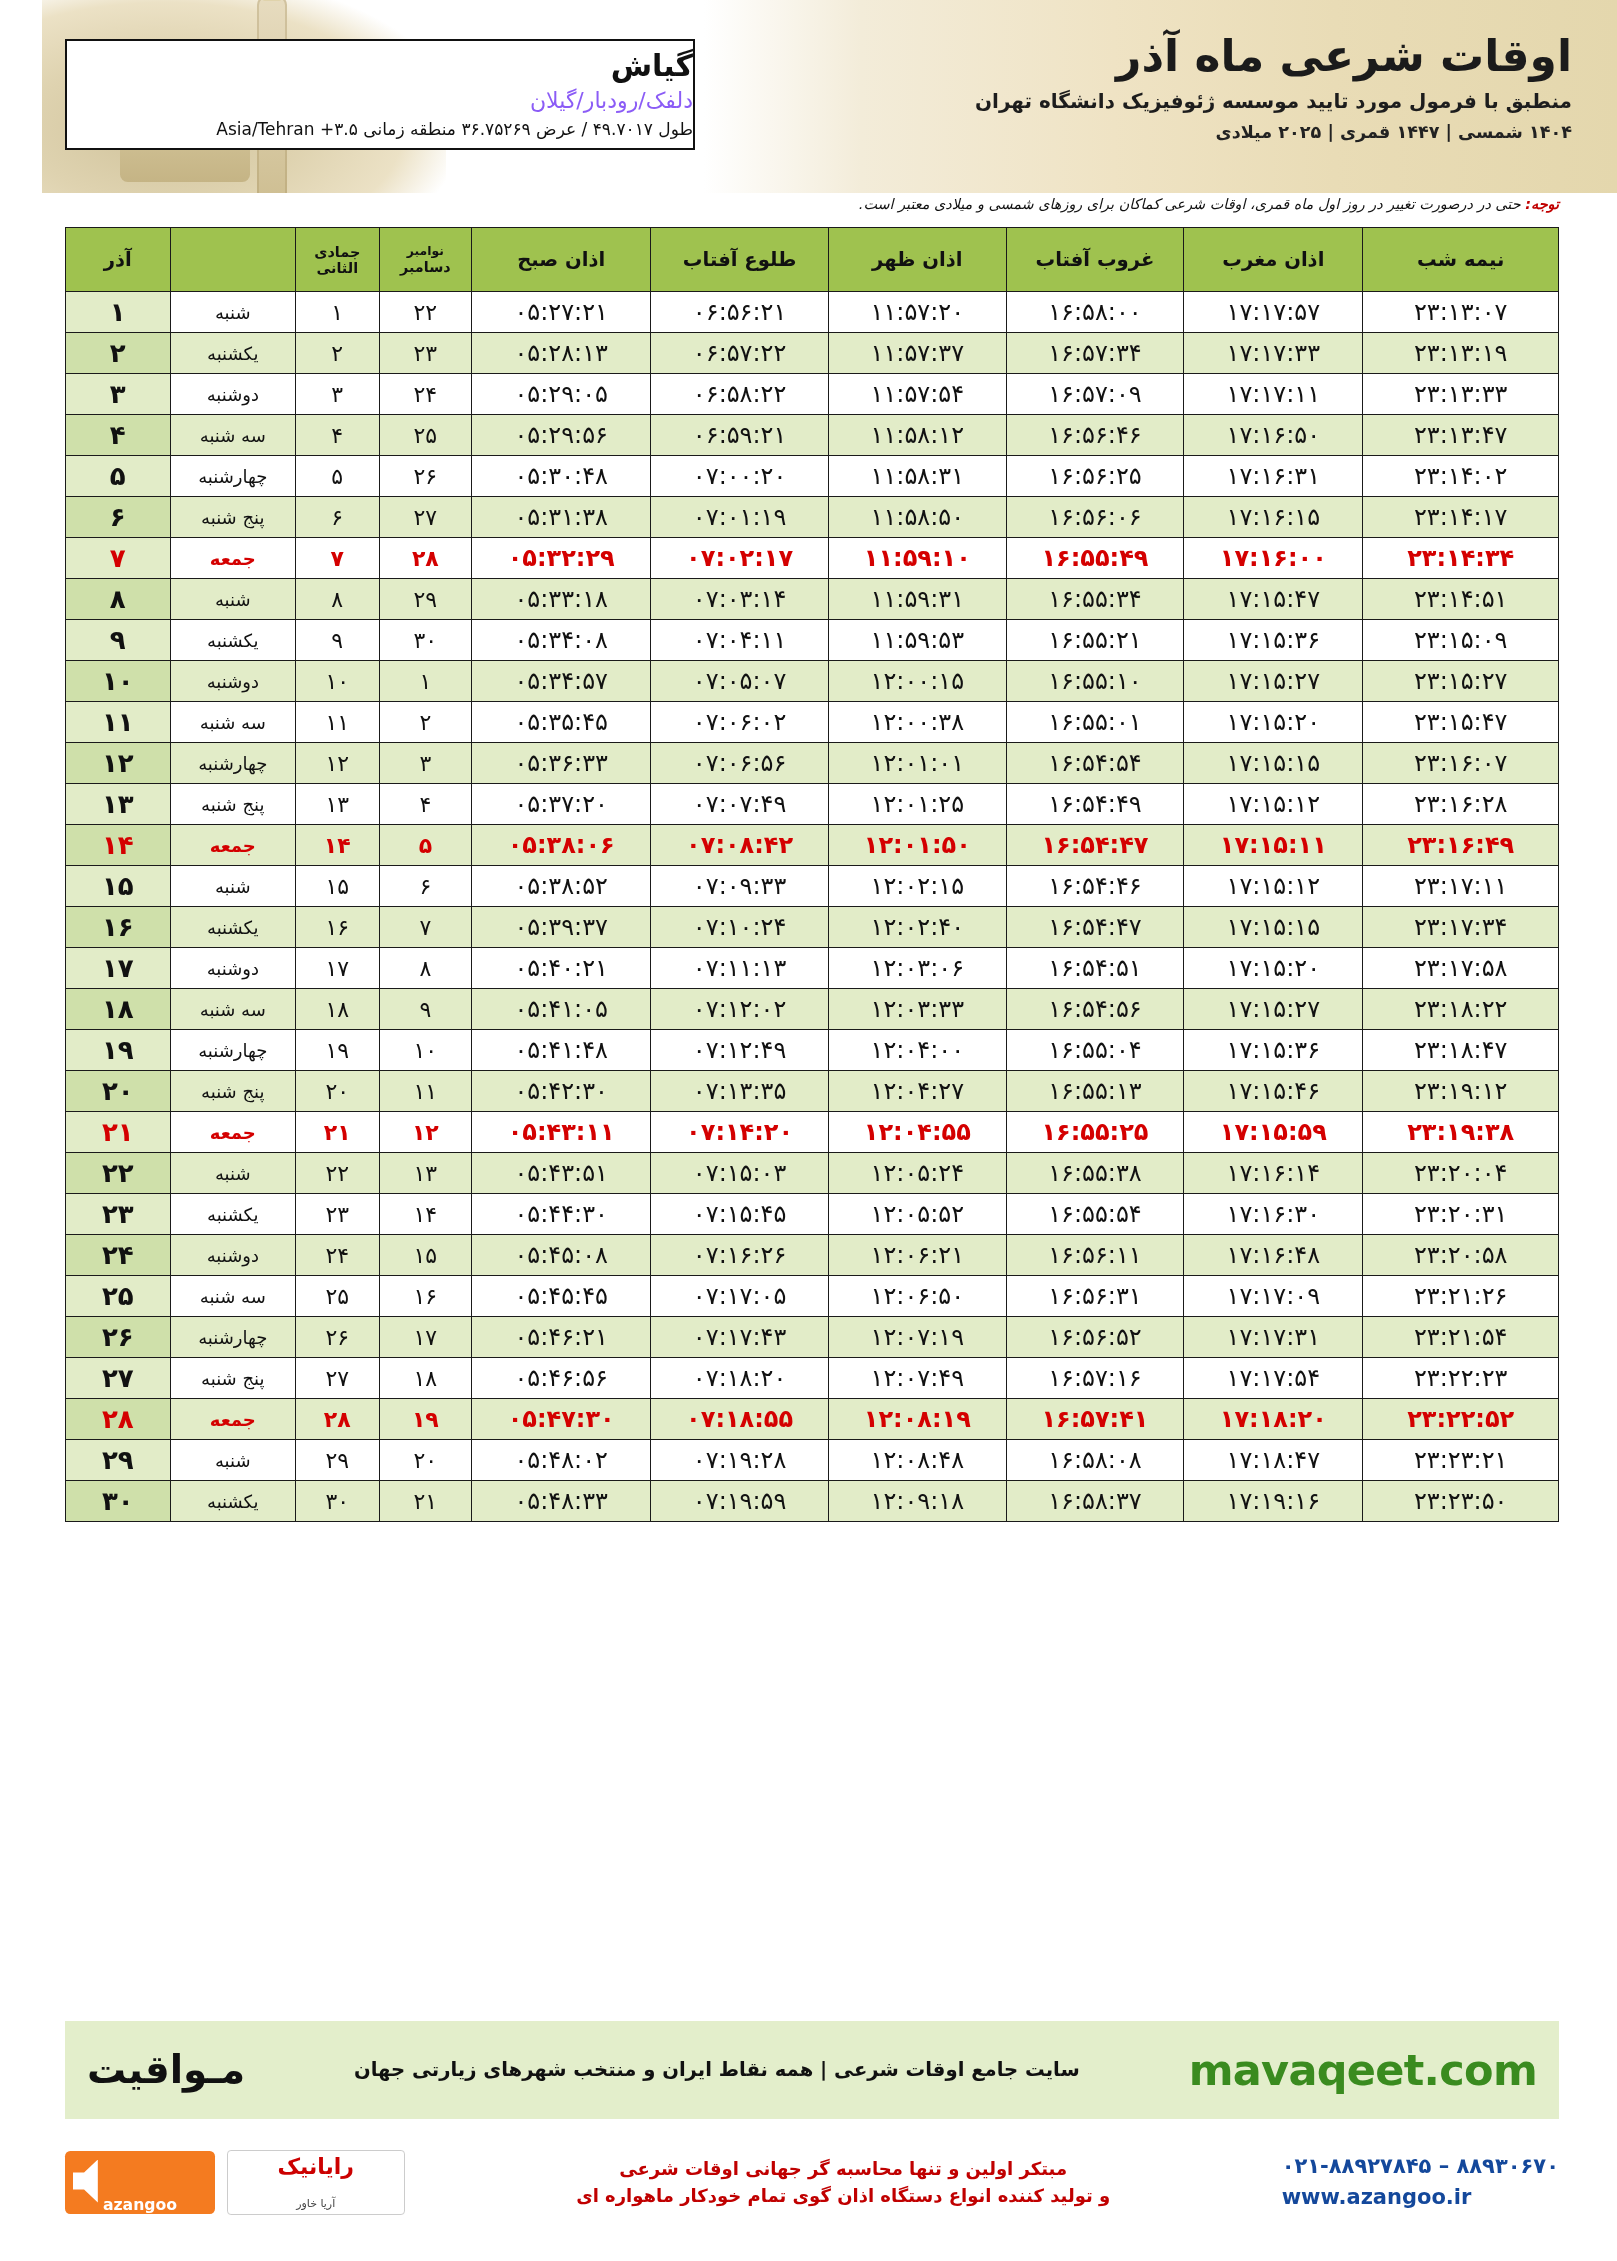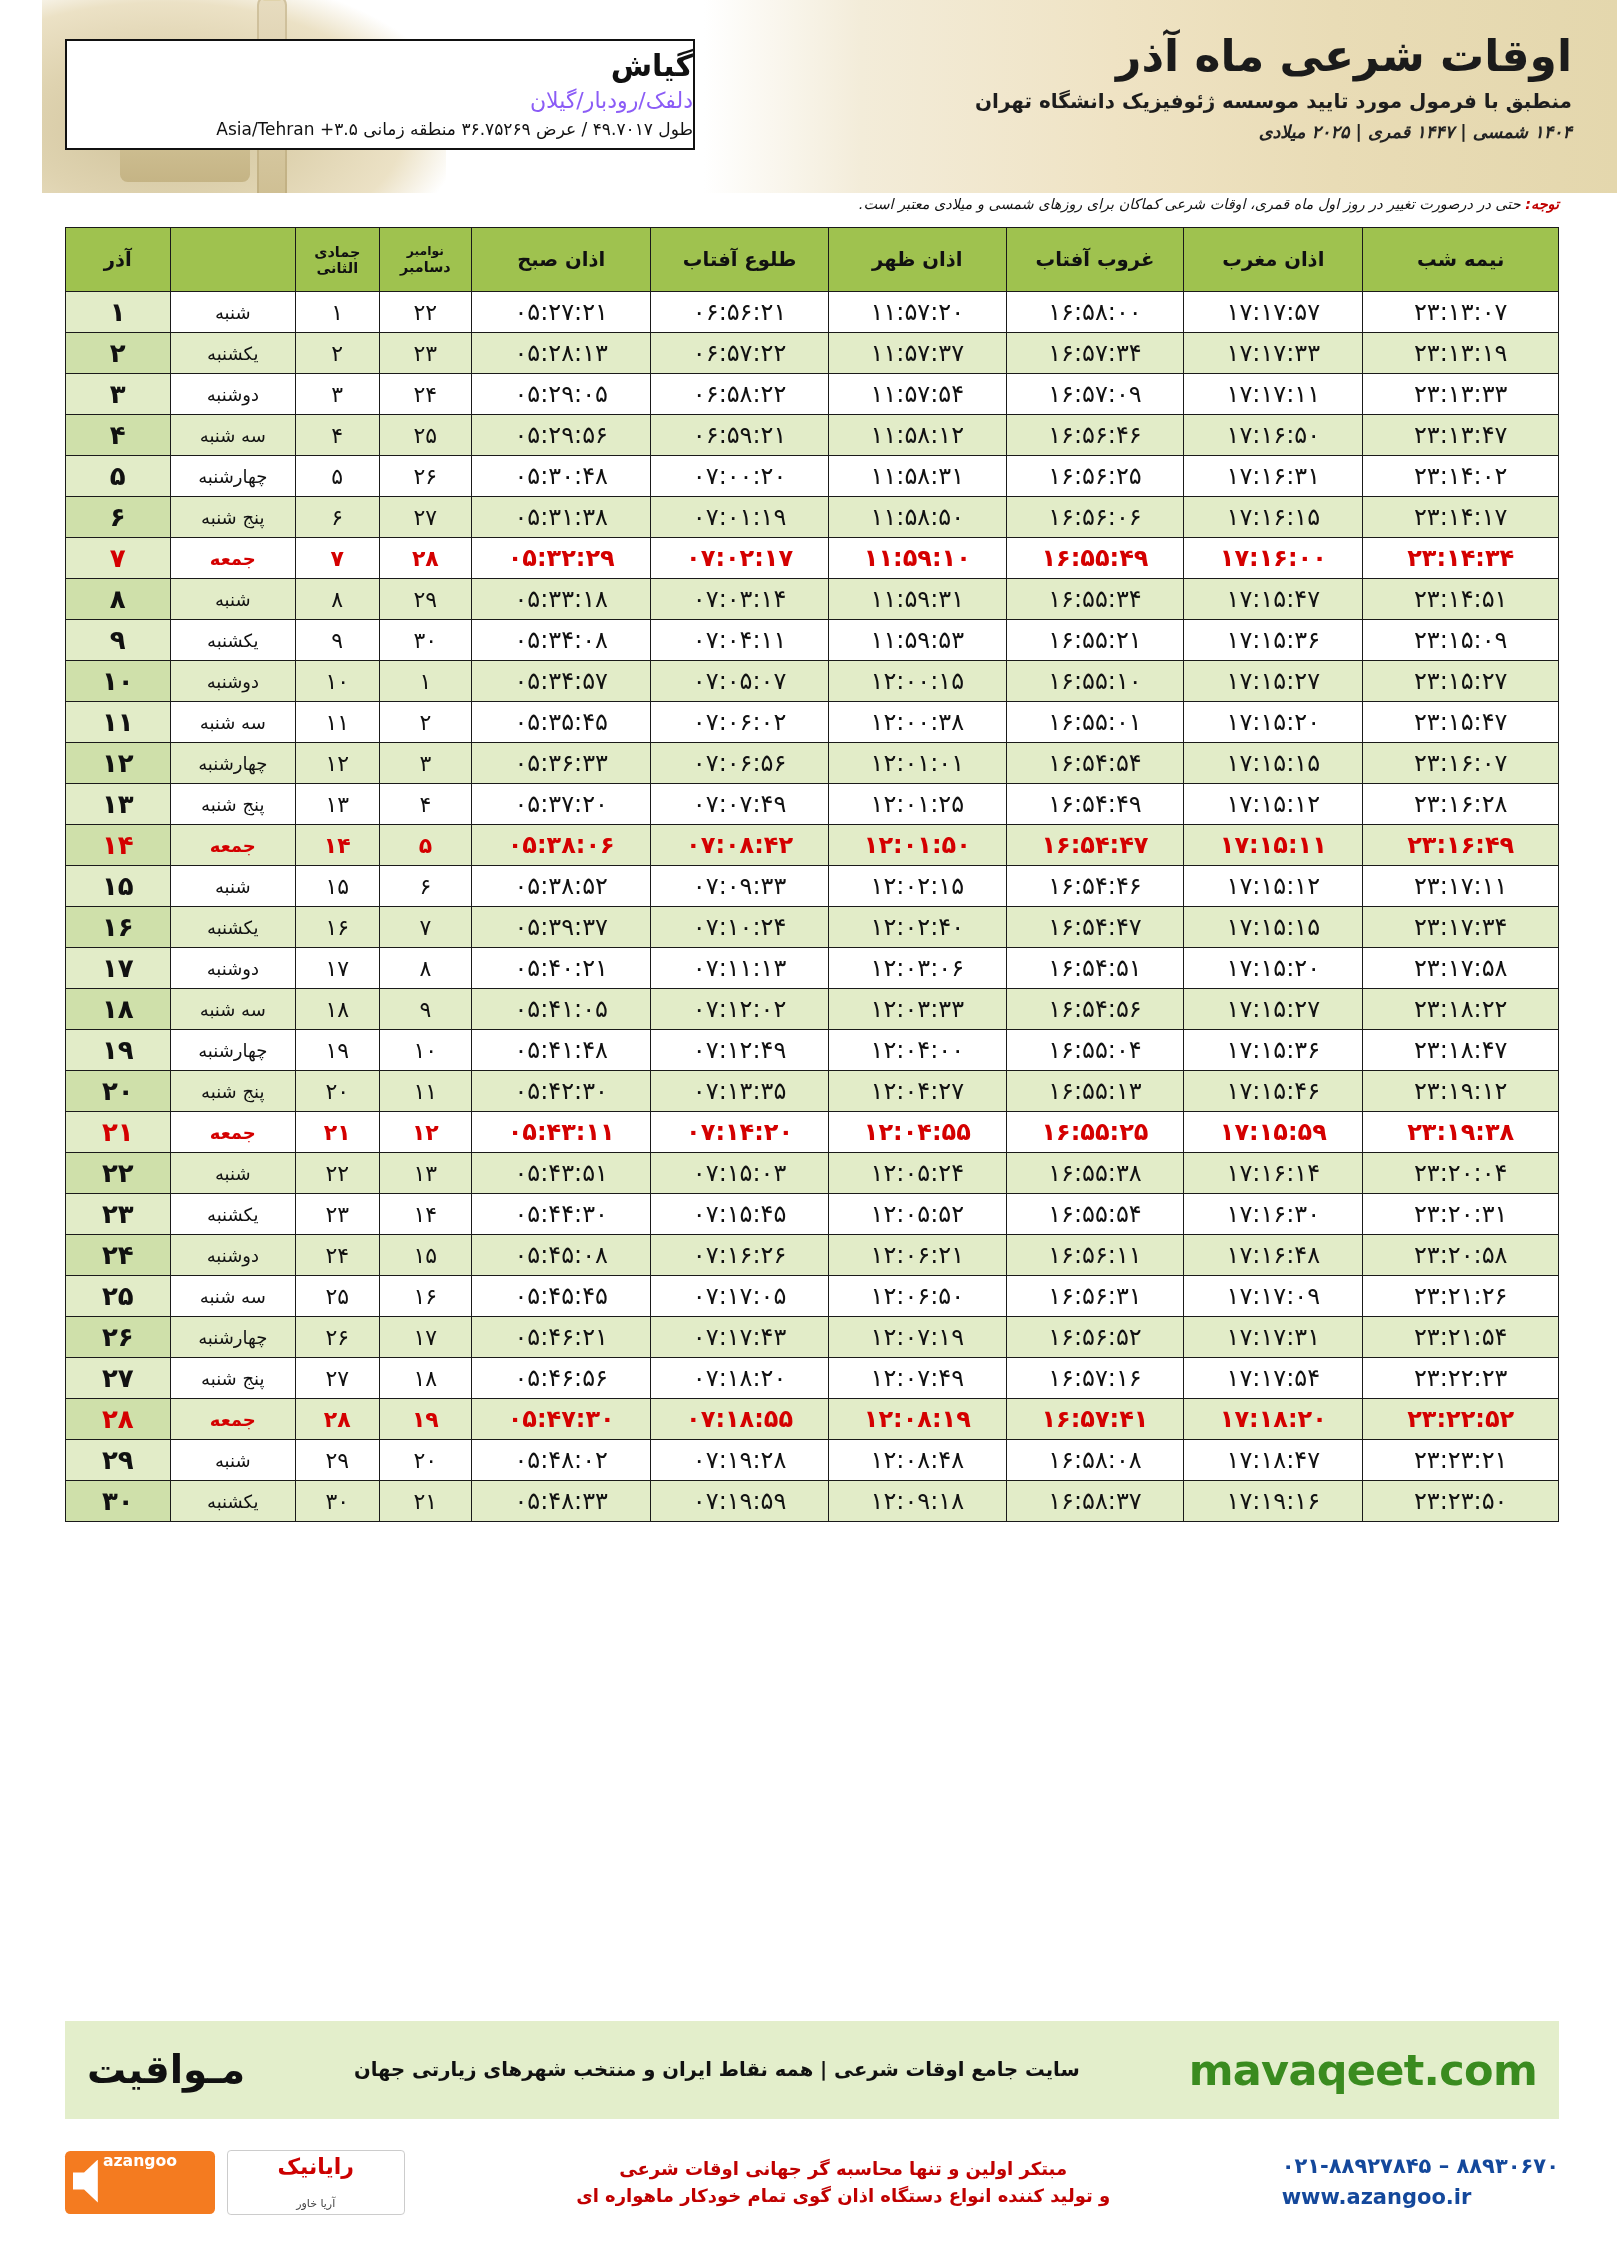--- a/index.html
+++ b/index.html
@@ -40,21 +40,21 @@
   .header-title{
     position:absolute;right:46px;top:30px;text-align:right;
   }
   .header-title h1{
     margin:0;font-size:44px;font-weight:bold;color:#1b1b1b;letter-spacing:-0.7px;
   }
   .header-title h2{
     margin:7.8px 0 0 0;font-size:20px;font-weight:bold;color:#1d1d1d;
   }
   .header-title h3{
-    margin:9px 0 0 0;font-size:17.6px;font-weight:bold;color:#222;font-style:italic;
+    margin:9px 0 0 0;font-size:17.6px;font-weight:bold;color:#222;
   }
   .greenbar{
     position:absolute;left:0;right:0;top:196px;height:14.4px;
     background:linear-gradient(90deg,#8db43c,#a9c85a);
   }
   
   .locbox{
     position:absolute;right:auto;left:65px;top:39px;
     width:626px;border:2px solid #111;background:#fff;
     padding:6.5px 0 9px 0;
@@ -118,21 +118,21 @@
   .brand-fa{font-size:39px;font-weight:bold;color:#111;}
   .brand-sub{font-size:19.6px;font-weight:bold;color:#111;}
   .brand-en{font-size:43px;font-weight:bold;color:#3a8b1f;letter-spacing:-0.7px;}
   .footer .bottom{
     position:absolute;left:65px;top:124px;width:1494px;height:98px;
     display:flex;align-items:center;justify-content:space-between;
   }
   .logos{display:flex;align-items:center;gap:11.7px;}
   .logo-azan{
     width:150px;height:63px;background:#f47b20;border-radius:5.2px;
-    display:flex;align-items:flex-start;justify-content:center;color:#fff;
+    display:flex;align-items:flex-end;justify-content:center;color:#fff;
     font-size:15.7px;font-weight:bold;position:relative;
   }
   .logo-azan .speaker{
     position:absolute;left:7.8px;top:9px;width:25px;height:43px;background:#fff;
     clip-path:polygon(0 30%,45% 30%,100% 0,100% 100%,45% 70%,0 70%);
   }
   .logo-rayaneek{
     width:176px;height:63px;background:#fff;border:1.3px solid #ccc;border-radius:3.9px;
     display:flex;flex-direction:column;align-items:center;justify-content:center;gap:18px;
   }

